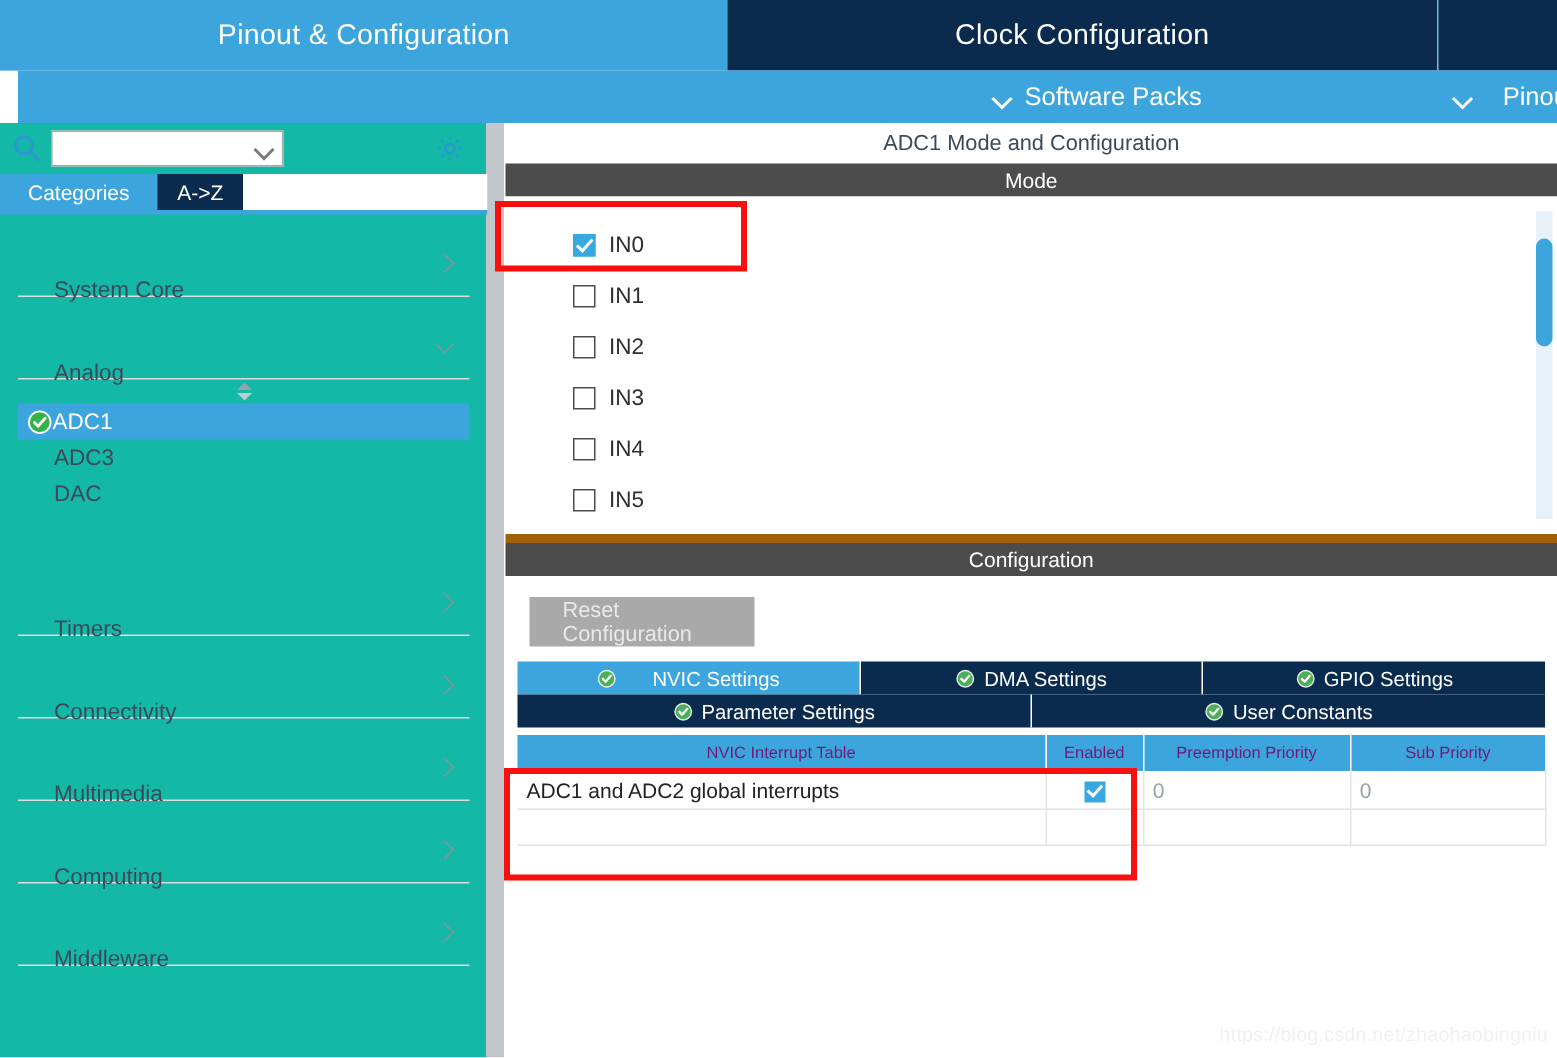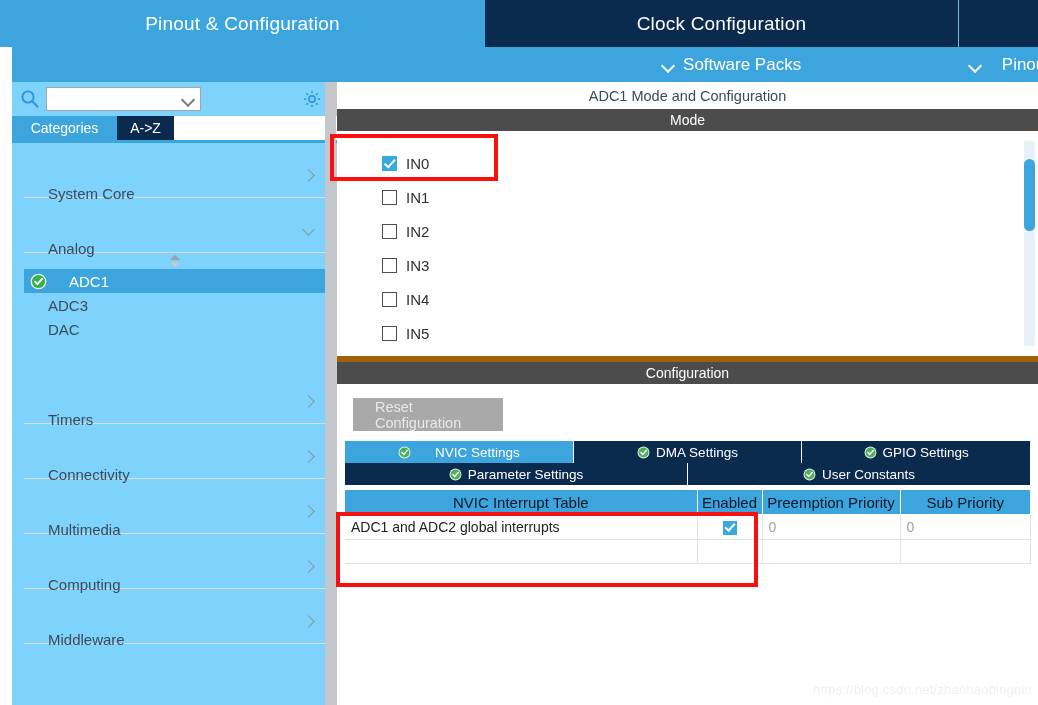--- a/index.html
+++ b/index.html
@@ -67,23 +67,23 @@
     left: 0; top: 0;
     width: 8px; height: 8px;
     border-right: 2.4px solid #ffffff;
     border-bottom: 2.4px solid #ffffff;
     transform: rotate(45deg);
   }
 
   
   .sidebar {
     position: absolute;
-    left: 12px; top: 82px;
+    left: 0; top: 82px;
     width: 325px; height: 623px;
-    background: #7dd3fc;
+    background: #14b8a6;
     border-right: 1px solid #c8c8c8;
     box-sizing: border-box;
   }
   .search-row {
     position: absolute;
     left: 0; top: 0;
     width: 325px; height: 34px;
     display: flex;
     align-items: center;
     padding: 0 8px;
@@ -207,21 +207,21 @@
     align-items: center;
     padding-left: 24px;
     font-size: 15px;
     color: #3b4a5a;
     box-sizing: border-box;
   }
   .peripheral.selected {
     background: #3ca5dd;
     color: #ffffff;
     padding-left: 6px;
-    gap: 22px;
+    gap: 0;
   }
   .ok-badge {
     width: 17px; height: 17px;
     flex: 0 0 auto;
   }
 
   
   .main {
     position: absolute;
     left: 337px; top: 82px;
@@ -354,22 +354,22 @@
   }
 
   .nvic-table {
     margin: 5px 8px 0 8px;
     border-collapse: collapse;
     width: calc(100% - 16px);
     table-layout: fixed;
   }
   .nvic-table th {
     background: #3ca5dd;
-    color: #0f172a;
-    font-size: 15px;
+    color: #701a75;
+    font-size: 11px;
     font-weight: normal;
     height: 22px;
     border-right: 1px solid #ffffff;
     text-align: center;
   }
   .nvic-table th:last-child { border-right: none; }
   .nvic-table td {
     height: 25px;
     font-size: 14px;
     color: #222222;

